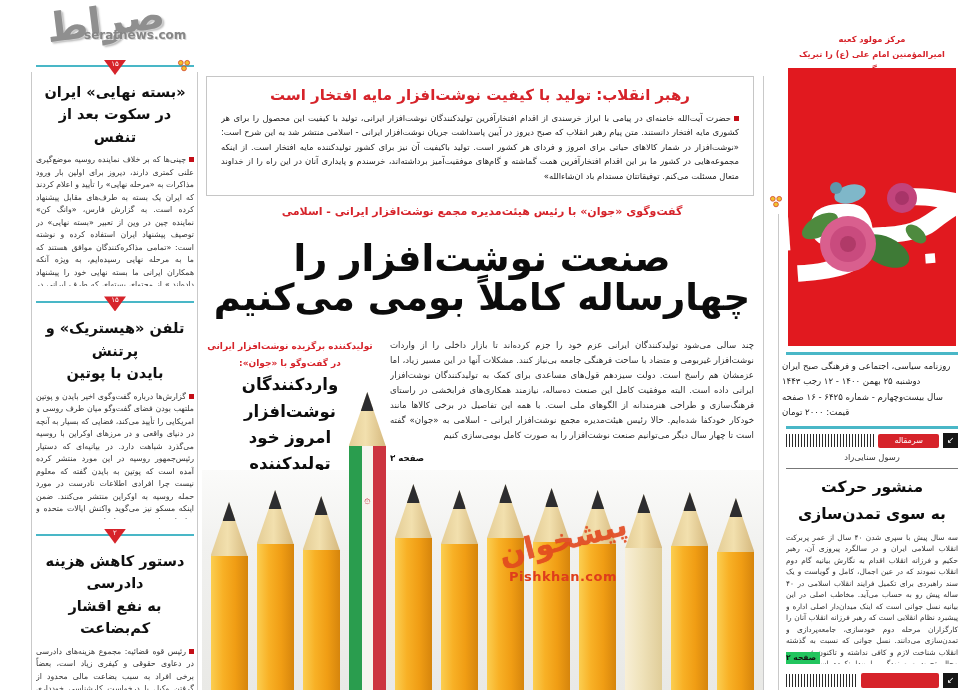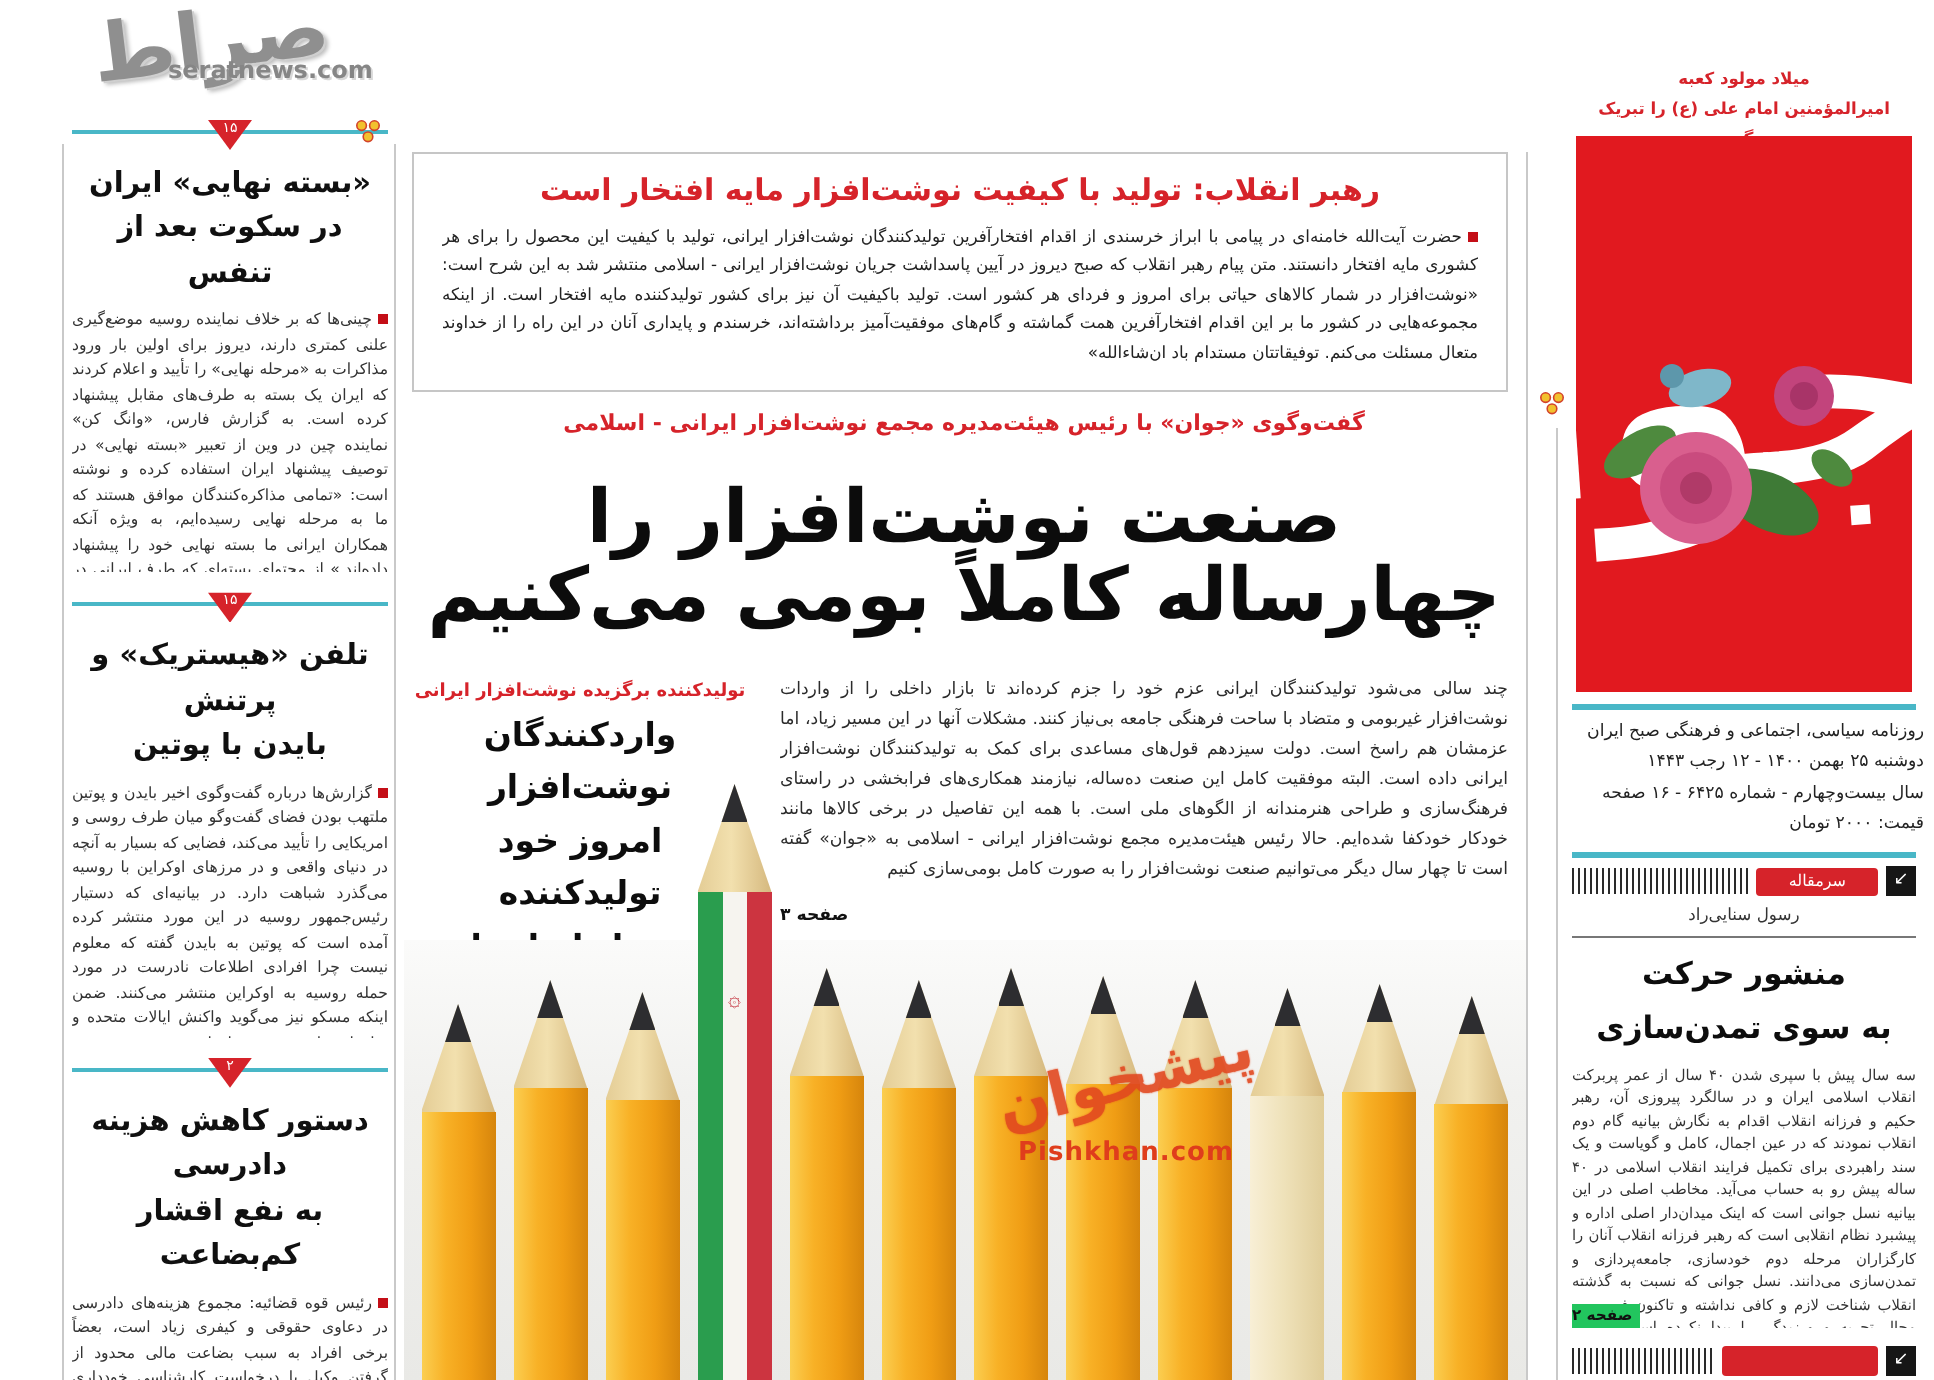--- a/index.html
+++ b/index.html
@@ -59,21 +59,21 @@
     text-shadow:0 0 1px #e2481f;}
   .pk-domain{font-size:13px;font-weight:bold;color:#df3d1c;display:block;margin-top:12px;letter-spacing:.5px;direction:ltr;}
   
   .rightcol{position:absolute;left:782px;top:0;width:180px;height:690px;}
   .greeting{position:absolute;top:32px;left:0;width:100%;text-align:center;font-size:8.3px;font-weight:bold;
     color:#d6232a;line-height:1.8;}
   .logobox{position:absolute;top:68px;left:6px;width:168px;height:278px;background:#e1191f;overflow:hidden;}
   .logotext{position:absolute;left:-12px;top:10px;width:200px;text-align:center;color:#fff;
     font-size:132px;font-weight:bold;line-height:240px;transform:rotate(-4deg);}
   .teal{position:absolute;left:4px;width:172px;height:3px;background:#49b7c7;}
-  .info{position:absolute;top:359px;left:0;width:100%;text-align:right;font-size:8.6px;color:#222;line-height:1.8;}
+  .info{position:absolute;top:359px;left:0;width:100%;text-align:left;font-size:8.6px;color:#222;line-height:1.8;}
   .bcrow{position:absolute;top:433px;left:4px;width:172px;height:15px;display:flex;align-items:center;gap:4px;}
   .mark{width:15px;height:15px;background:#161616;color:#fff;font-size:9px;line-height:15px;text-align:center;flex:none;}
   .redbtn{background:#d6232a;color:#fff;font-size:8px;line-height:14px;padding:0 16px;border-radius:2px;flex:none;}
   .barcode{flex:1;height:13px;background:repeating-linear-gradient(90deg,#2a2a2a 0 1px,#fff 1px 3px);}
   .author{position:absolute;top:452px;left:4px;width:172px;text-align:center;font-size:8.4px;color:#333;
     border-bottom:1px solid #777;padding-bottom:6px;}
   .edtitle{position:absolute;top:474px;left:0;width:100%;text-align:center;font-size:15.5px;font-weight:bold;
     color:#0d0d0d;line-height:1.75;}
   .edbody{position:absolute;top:532px;left:4px;width:172px;height:132px;font-size:7.4px;color:#333;
     text-align:justify;line-height:1.55;overflow:hidden;}
@@ -156,20 +156,21 @@
   <div class="bigline l2">چهارساله کاملاً بومی می‌کنیم</div>
 
   <div class="content-row">
     <div class="main-body">
       <span>چند سالی می‌شود تولیدکنندگان ایرانی عزم خود را جزم کرده‌اند تا بازار داخلی را از واردات نوشت‌افزار غیربومی و متضاد با ساحت فرهنگی جامعه بی‌نیاز کنند. مشکلات آنها در این مسیر زیاد، اما عزمشان هم راسخ است. دولت سیزدهم قول‌های مساعدی برای کمک به تولیدکنندگان نوشت‌افزار ایرانی داده است. البته موفقیت کامل این صنعت ده‌ساله، نیازمند همکاری‌های فرابخشی در راستای فرهنگ‌سازی و طراحی هنرمندانه از الگوهای ملی است. با همه این تفاصیل در برخی کالاها مانند خودکار خودکفا شده‌ایم. حالا رئیس هیئت‌مدیره مجمع نوشت‌افزار ایرانی - اسلامی به «جوان» گفته است تا چهار سال دیگر می‌توانیم صنعت نوشت‌افزار را به صورت کامل بومی‌سازی کنیم</span>
       <span class="main-ref">صفحه ۳</span>
     </div>
     <div class="pullquote">
       <div class="pq-kicker">
         <div>تولیدکننده برگزیده نوشت‌افزار ایرانی</div>
+        <div>در گفت‌وگو با «جوان»:</div>
       </div>
       <div class="pq-line">
         <div>واردکنندگان نوشت‌افزار</div>
         <div>امروز خود تولیدکننده</div>
         <div>محصول ایرانی‌اند</div>
       </div>
     </div>
   </div>
 
   <div class="photo">
@@ -260,21 +261,21 @@
         <div class="shaft"></div>
       </div>
     <div class="pk">
       <span class="pk-callig">پیشخوان</span>
       <span class="pk-domain">Pishkhan.com</span>
     </div>
   </div>
 
   <div class="rightcol">
     <div class="greeting">
-      <div>میلاد مولود کعبه</div>
+      <div>مرکز مولود کعبه</div>
       <div>امیرالمؤمنین امام علی (ع) را تبریک می‌گوییم</div>
     </div>
 
     <div class="logobox">
       <div class="logotext">جوان</div>
       <svg width="150" height="130" viewBox="0 0 150 130" style="position:absolute;left:2px;top:88px;">
         <ellipse cx="95" cy="95" rx="26" ry="14" fill="#3e7a36" transform="rotate(25 95 95)"></ellipse>
         <ellipse cx="30" cy="70" rx="20" ry="10" fill="#4e8a3e" transform="rotate(-30 30 70)"></ellipse>
         <circle cx="58" cy="88" r="28" fill="#d95f8e"></circle>
         <circle cx="58" cy="88" r="18" fill="#c94b7e"></circle>

